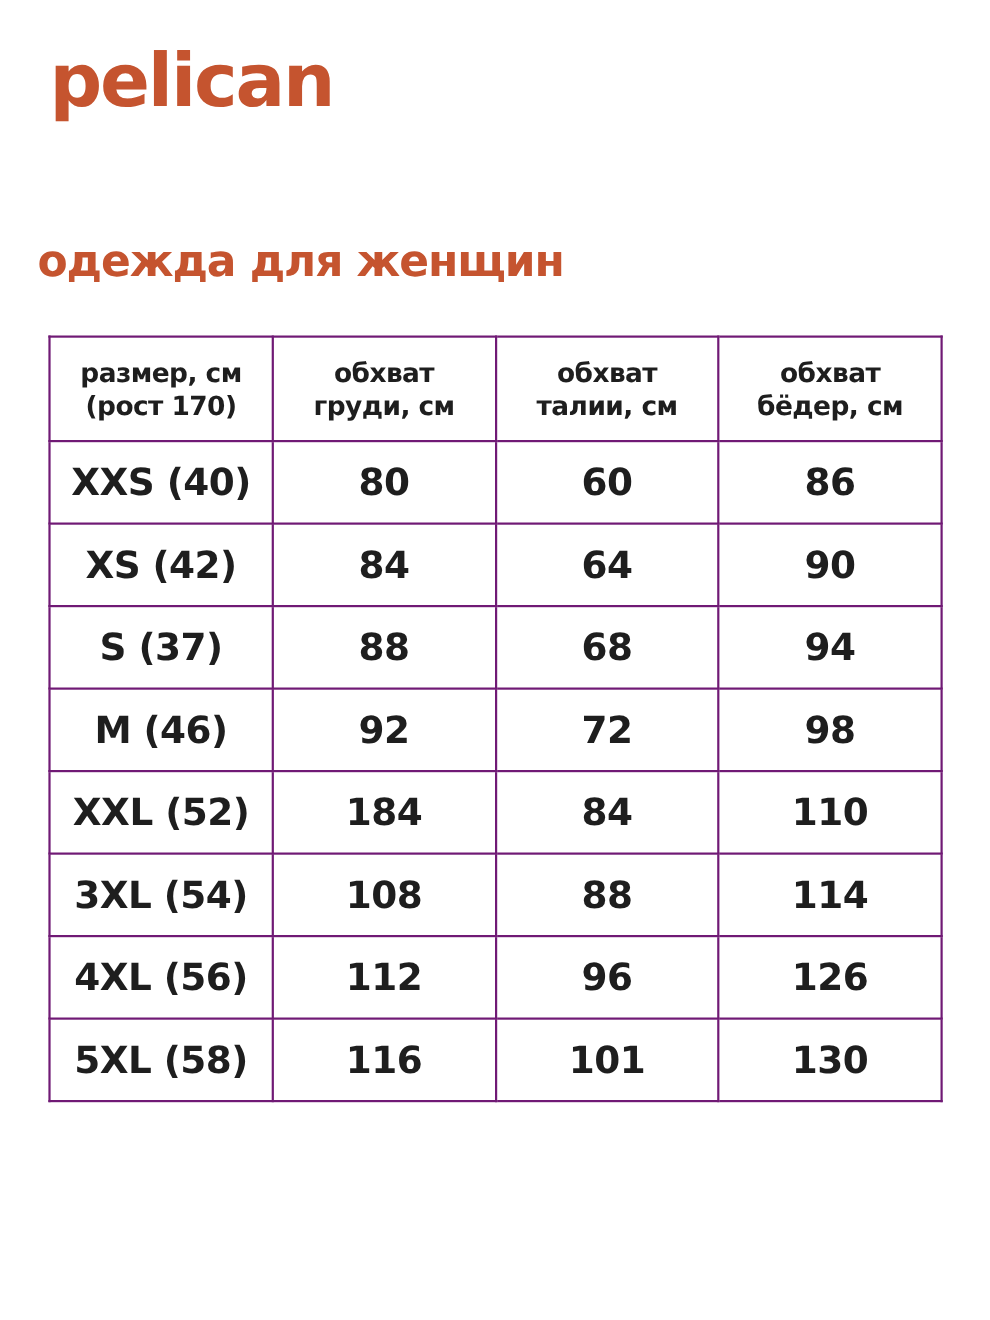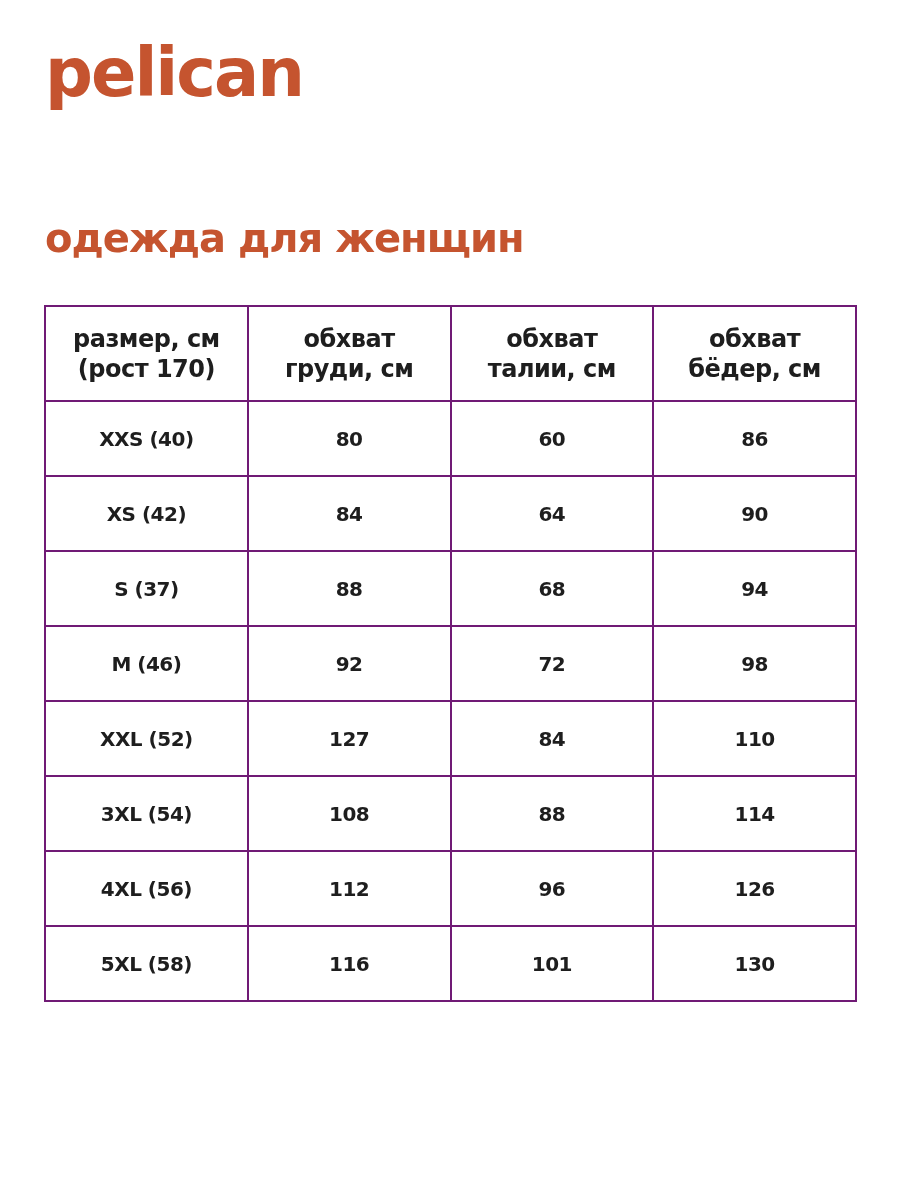--- a/index.html
+++ b/index.html
@@ -21,21 +21,21 @@
     left: 45px;
     top: 40px;
     font-size: 67px;
     font-weight: 700;
     color: #c5542f;
     letter-spacing: -2px;
     line-height: 1;
   }
   .page-title {
     position: absolute;
-    left: 45px;
+    left: 34px;
     top: 218px;
     font-size: 40px;
     font-weight: 700;
     color: #c5542f;
     letter-spacing: -1px;
     line-height: 1;
   }
   table.size-chart {
     position: absolute;
     left: 44px;
@@ -55,21 +55,21 @@
   }
   table.size-chart th {
     height: 95px;
     font-size: 24px;
     line-height: 1.25;
     white-space: pre-line;
     letter-spacing: -0.5px;
   }
   table.size-chart td {
     height: 75px;
-    font-size: 20px;
+    font-size: 34px;
     letter-spacing: -0.5px;
     margin-left: 24px;
   }
 </style>
 </head>
 <body>
 
 <div class="page">
 
   <div class="logo">pelican</div>
@@ -109,21 +109,21 @@
           <td>94</td>
         </tr>
         <tr>
           <td>M (46)</td>
           <td>92</td>
           <td>72</td>
           <td>98</td>
         </tr>
         <tr>
           <td>XXL (52)</td>
-          <td>127</td>
+          <td>184</td>
           <td>84</td>
           <td>110</td>
         </tr>
         <tr>
           <td>3XL (54)</td>
           <td>108</td>
           <td>88</td>
           <td>114</td>
         </tr>
         <tr>

